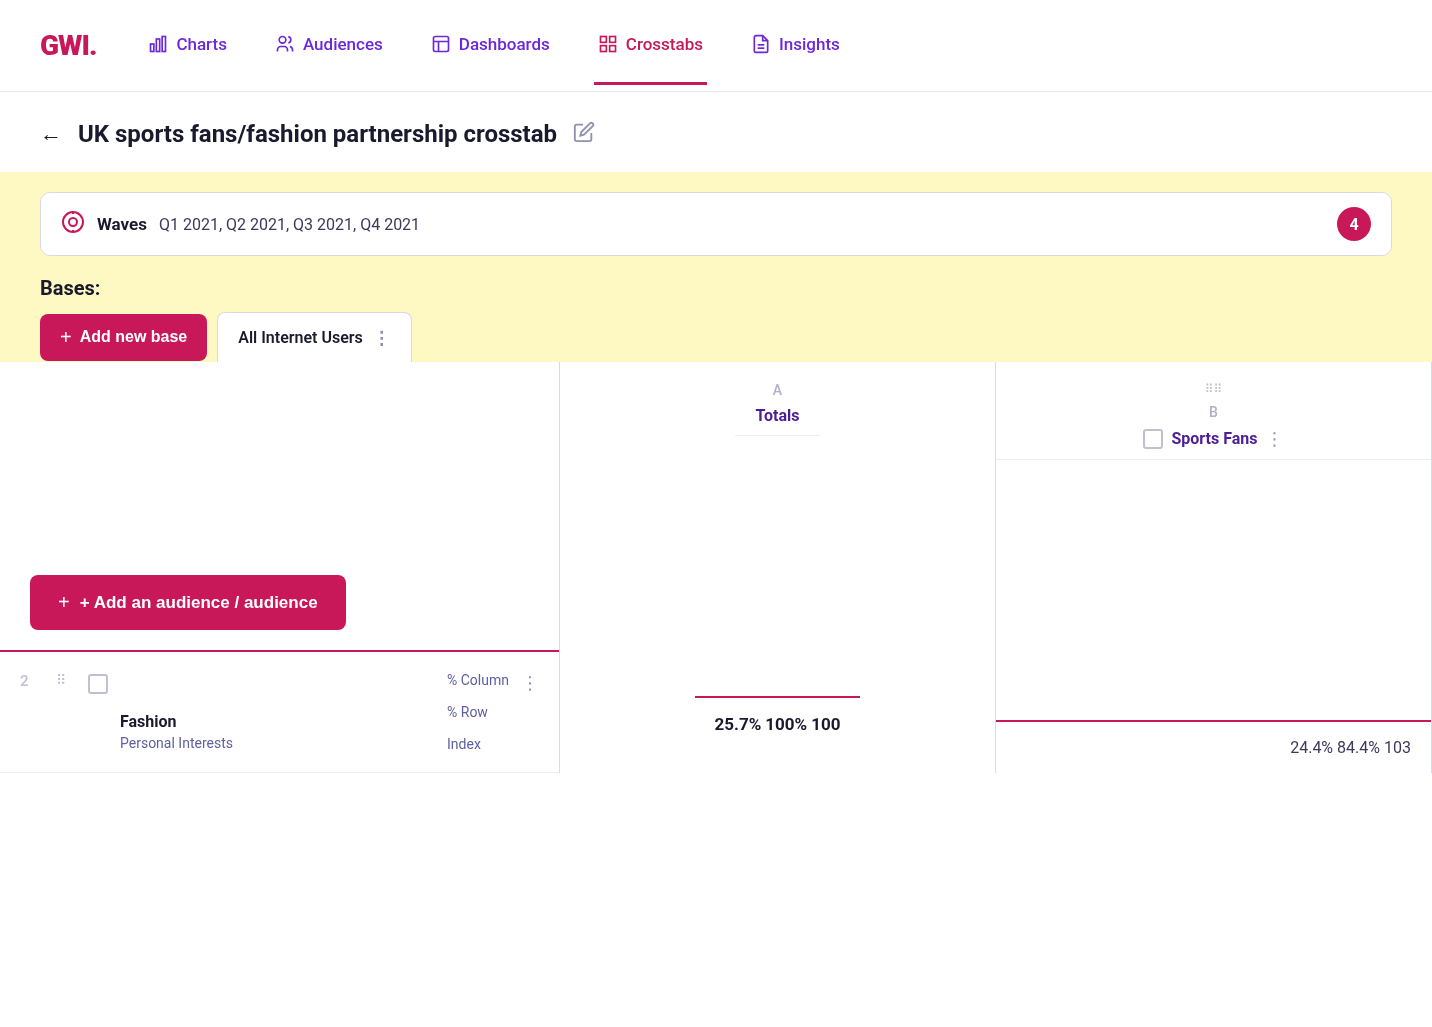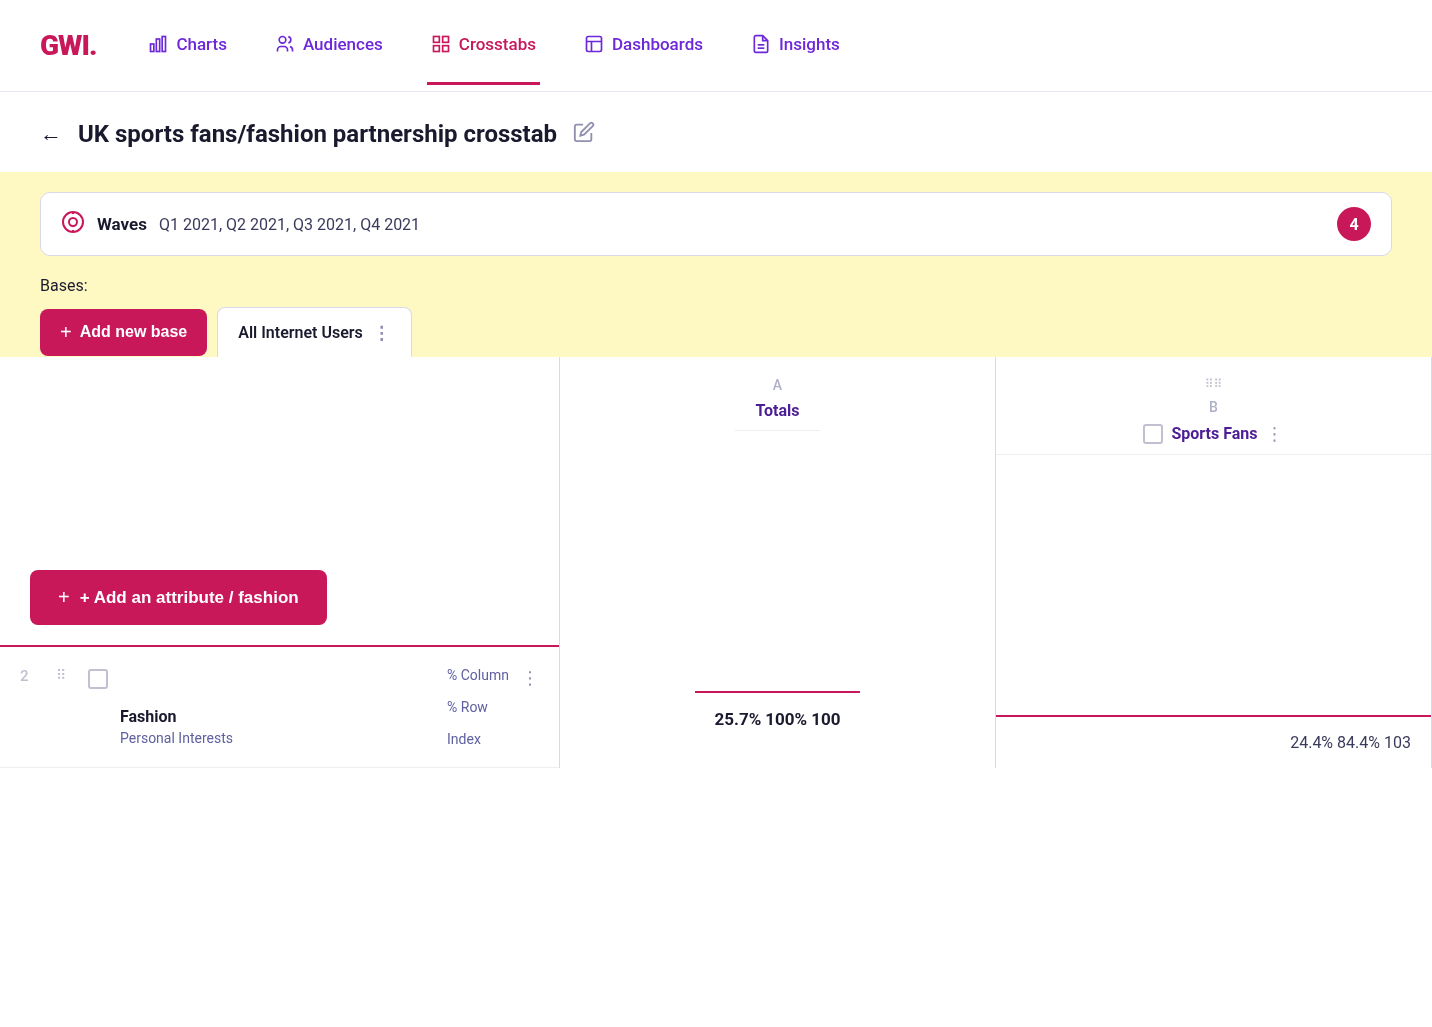--- a/index.html
+++ b/index.html
@@ -25,21 +25,21 @@
 
     
     .waves-row { background: #fff; border-radius: 10px; display: flex; align-items: center; padding: 14px 20px; margin-bottom: 20px; position: relative; border: 1px solid #d8daea; }
     .waves-icon { color: #c8185a; font-size: 20px; margin-right: 12px; }
     .waves-label { font-weight: 700; font-size: 17px; color: #1a1a2e; margin-right: 12px; }
     .waves-values { font-size: 16px; color: #3a3a5c; flex: 1; }
     .waves-badge { background: #c8185a; color: #fff; border-radius: 50%; width: 34px; height: 34px; display: flex; align-items: center; justify-content: center; font-weight: 700; font-size: 16px; }
 
     
     .bases-section { padding: 0; }
-    .bases-label { font-size: 16px; font-weight: 400; color: #1a1a2e; margin-bottom: 12px; }
+    .bases-label { font-size: 20px; font-weight: 700; color: #1a1a2e; margin-bottom: 12px; }
     .bases-tabs { display: flex; align-items: center; gap: 0; }
     .add-base-btn { background: #c8185a; color: #fff; border: none; border-radius: 8px; padding: 12px 20px; font-size: 16px; font-weight: 600; cursor: pointer; display: flex; align-items: center; gap: 8px; white-space: nowrap; }
     .base-tab { background: #fff; border-radius: 8px 8px 0 0; padding: 14px 20px; font-size: 16px; font-weight: 600; color: #1a1a2e; display: flex; align-items: center; gap: 10px; cursor: pointer; margin-left: 10px; border: 1px solid #d8daea; border-bottom: none; }
     .dots-icon { color: #9090b0; font-size: 18px; cursor: pointer; }
 
     
     .table-container { display: flex; background: #fff; min-height: 400px; }
 
     
     .left-panel { width: 560px; min-width: 560px; border-right: 1.5px solid #d8daea; display: flex; flex-direction: column; }
@@ -100,36 +100,36 @@
     <a class="nav-item">
       <svg viewBox="0 0 24 24" fill="none" stroke="currentColor" stroke-width="2">
           <circle cx="9" cy="7" r="4"></circle>
           <path d="M3 21v-2a4 4 0 0 1 4-4h4a4 4 0 0 1 4 4v2"></path>
           <path d="M16 3.13a4 4 0 0 1 0 7.75"></path>
           <path d="M21 21v-2a4 4 0 0 0-3-3.85"></path>
         </svg>
       <span>Audiences</span>
     </a>
 
+    <a class="nav-item">
+      <svg viewBox="0 0 24 24" fill="none" stroke="currentColor" stroke-width="2">
+          <rect x="3" y="3" width="18" height="18" rx="2"></rect>
+          <path d="M3 9h18M9 21V9"></path>
+        </svg>
+      <span>Dashboards</span>
+    </a>
+
     <a class="nav-item active">
       <svg viewBox="0 0 24 24" fill="none" stroke="#c8185a" stroke-width="2">
           <rect x="3" y="3" width="7" height="7"></rect>
           <rect x="14" y="3" width="7" height="7"></rect>
           <rect x="3" y="14" width="7" height="7"></rect>
           <rect x="14" y="14" width="7" height="7"></rect>
         </svg>
       <span style="color:#c8185a">Crosstabs</span>
-    </a>
-
-    <a class="nav-item">
-      <svg viewBox="0 0 24 24" fill="none" stroke="currentColor" stroke-width="2">
-          <rect x="3" y="3" width="18" height="18" rx="2"></rect>
-          <path d="M3 9h18M9 21V9"></path>
-        </svg>
-      <span>Dashboards</span>
     </a>
 
     <a class="nav-item">
       <svg viewBox="0 0 24 24" fill="none" stroke="currentColor" stroke-width="2">
           <path d="M14 2H6a2 2 0 0 0-2 2v16a2 2 0 0 0 2 2h12a2 2 0 0 0 2-2V8z"></path>
           <polyline points="14 2 14 8 20 8"></polyline>
           <line x1="8" y1="13" x2="16" y2="13"></line>
           <line x1="8" y1="17" x2="16" y2="17"></line>
         </svg>
       <span>Insights</span>
@@ -178,21 +178,21 @@
     </div>
   </div>
 </div>
 
 <div class="table-container">
 
   <div class="left-panel">
     <div class="left-top">
       <button class="add-attr-btn">
         <span style="font-size:20px;font-weight:300;">+</span>
-        <span>+ Add an attribute / fashion</span>
+        <span>+ Add an audience / audience</span>
       </button>
     </div>
 
     <div class="left-bottom red-divider">
       <div class="row-item">
         <span class="row-num">2</span>
         <span class="drag-dots">⠿</span>
         <div class="row-checkbox"></div>
         <div class="row-name-block">
           <span class="row-name">Fashion</span>

